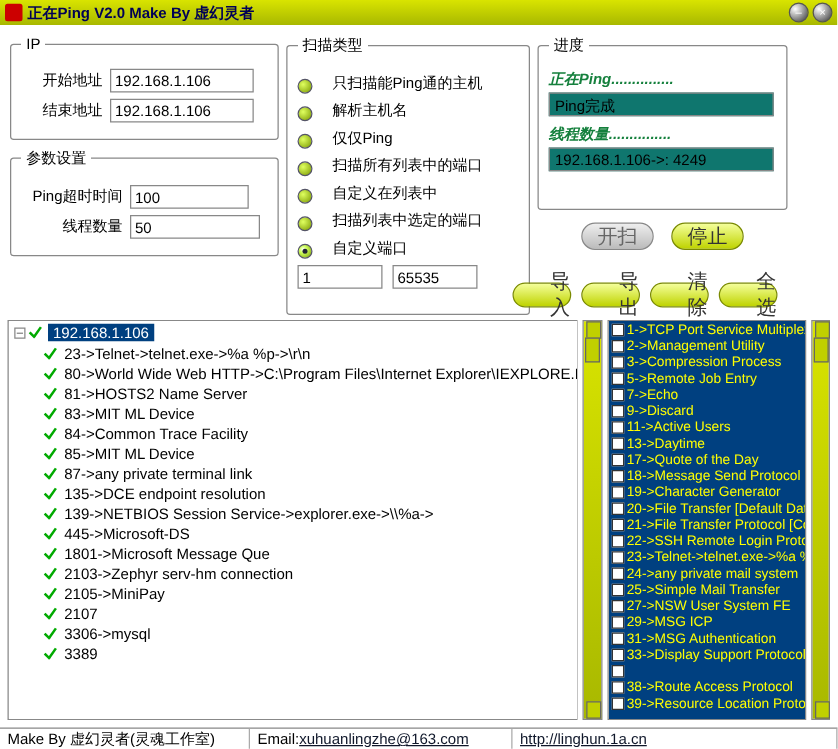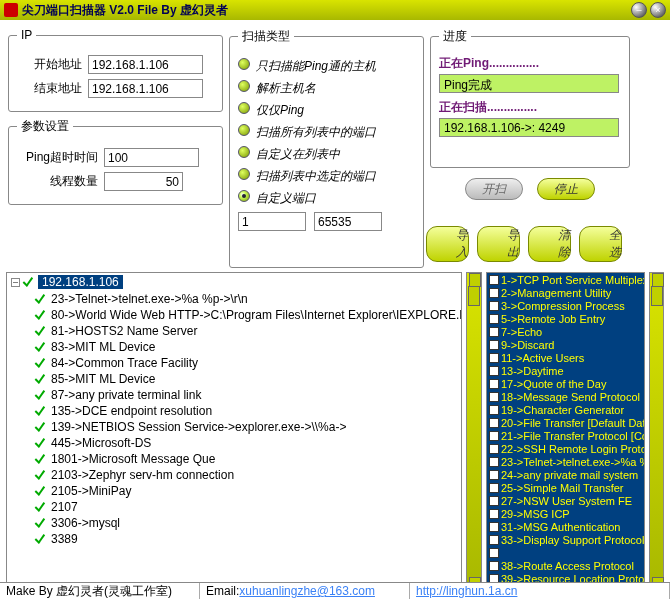--- a/index.html
+++ b/index.html
@@ -17,38 +17,38 @@
 legend { padding: 0 4px; font-size: 12px; }
 
 .col-left { width: 215px; display: flex; flex-direction: column; gap: 6px; }
 .col-mid { width: 195px; }
 .col-right { width: 200px; }
 
 .row { display: flex; align-items: center; margin: 5px 3px; gap: 6px; }
 .lbl { width: 62px; text-align: right; font-size: 12px; }
 input[type=text] { border: 1px solid #888; height: 19px; padding: 1px 3px; font-size: 12px; }
 
-.radio-row { display: flex; align-items: flex-start; margin: 5px 0; gap: 6px; font-style: italic; }
+.radio-row { display: flex; align-items: flex-end; margin: 5px 0; gap: 16px; }
 .radio { width: 12px; height: 12px; border-radius: 50%; background: radial-gradient(circle at 35% 35%, #dfff60, #7a9800); border: 1px solid #556; flex-shrink: 0; }
 .radio.sel { background: radial-gradient(circle at 35% 35%, #fff 0%, #cfff60 30%, #7a9800); position: relative; }
 .radio.sel::after { content: ""; position: absolute; top: 3px; left: 3px; width: 4px; height: 4px; border-radius: 50%; background: #223; }
 .radio-lbl { font-size: 12px; }
 
 .port-inputs { display: flex; gap: 8px; margin-top: 4px; }
 .port-inputs input { width: 68px; }
 
-.progress-lbl { color: #701a75; font-weight: bold; font-size: 12px; display: inline-block; margin: 2px 0; }
-.progress-field { width: 180px; border: 1px solid #888; height: 19px; padding: 2px 4px; background: #bef264; font-size: 12px; margin-bottom: 4px; }
+.progress-lbl { color: #15803d; font-weight: bold; font-size: 12px; display: inline-block; margin: 2px 0; font-style: italic; }
+.progress-field { width: 180px; border: 1px solid #888; height: 19px; padding: 2px 4px; background: #0f766e; font-size: 12px; margin-bottom: 4px; }
 
 .btn-row { display: flex; justify-content: center; gap: 14px; margin-top: 10px; }
-.gbtn { width: 58px; height: 22px; border: 1px solid #7a8a00; border-radius: 11px; background: linear-gradient(to bottom, #f4ff9a, #bfd300); cursor: pointer; font-size: 12px; color: #333; display: flex; align-items: center; justify-content: center; font-style: italic; }
+.gbtn { width: 58px; height: 22px; border: 1px solid #7a8a00; border-radius: 11px; background: linear-gradient(to bottom, #f4ff9a, #bfd300); cursor: pointer; font-size: 16px; color: #333; display: flex; align-items: center; justify-content: center; }
 .gbtn.grey { background: linear-gradient(to bottom, #eee, #bbb); border-color: #888; color: #666; }
 
 .toolbar-row { display: flex; gap: 8px; padding: 4px 8px 6px 0; justify-content: flex-end; }
-.toolbar-row .gbtn { width: 52px; height: 36px; padding-left: 29px; }
+.toolbar-row .gbtn { width: 52px; height: 20px; padding-left: 29px; }
 
 .lower { display: flex; gap: 4px; padding: 0 6px; }
 
 .tree-panel { width: 475px; height: 320px; border: 1px solid #888; background: #fff; overflow: auto; font-size: 12px; }
 .tree-root { padding: 2px 0 2px 4px; display: flex; align-items: center; gap: 3px; }
 .toggle { width: 9px; height: 9px; border: 1px solid #888; display: flex; align-items: center; justify-content: center; font-size: 9px; line-height: 7px; color: #333; }
 .ip-pill { background: #004080; color: #fff; padding: 0 4px; font-size: 12px; }
 .tree-item { padding: 1px 0 1px 28px; display: flex; align-items: center; gap: 4px; white-space: nowrap; height: 16px; }
 .check-ico { width: 12px; height: 12px; position: relative; flex-shrink: 0; }
 .check-ico::before { content: ""; position: absolute; left: 1px; top: 4px; width: 3px; height: 6px; border-left: 2px solid #0a0; transform: rotate(-45deg); }
@@ -59,33 +59,33 @@
 .port-chk { width: 10px; height: 10px; background: #fff; border: 1px solid #333; flex-shrink: 0; }
 
 .scroll-stub { width: 16px; background: linear-gradient(to bottom, #d9e400, #a8b800); border: 1px solid #888; position: relative; }
 .scroll-stub::before, .scroll-stub::after { content: ""; position: absolute; left: 2px; width: 10px; height: 12px; background: #c0d000; border: 1px solid #666; }
 .scroll-stub::before { top: 0; }
 .scroll-stub::after { bottom: 0; }
 .scroll-thumb { position: absolute; top: 13px; left: 1px; width: 12px; height: 20px; background: #c0d000; border: 1px solid #666; }
 
 .statusbar { position: absolute; bottom: 0; left: 0; right: 0; height: 17px; border-top: 1px solid #888; display: flex; font-size: 12px; background: #fff; margin-top: 28px; }
 .status-cell { border-right: 1px solid #aaa; padding: 1px 6px; display: flex; align-items: center; }
-.status-cell a { color: #3b82f6; text-decoration: underline; }
+.status-cell a { color: #0f172a; text-decoration: underline; }
 
 ::-webkit-scrollbar { width: 15px; }
 ::-webkit-scrollbar-track { background: linear-gradient(to bottom, #d9e400, #a8b800); }
 ::-webkit-scrollbar-thumb { background: #c0d000; border: 1px solid #666; }
 ::-webkit-scrollbar-button { background: #c0d000; border: 1px solid #666; height: 14px; }
 </style>
 </head>
 <body>
 
 <div class="titlebar">
   <div class="title-icon"></div>
-  <span class="title-text">尖刀端口扫描器 V2.0   File By 虚幻灵者</span>
+  <span class="title-text">正在Ping V2.0   Make By 虚幻灵者</span>
   <div class="title-btns">
     <div class="title-btn">–</div>
     <div class="title-btn">×</div>
   </div>
 </div>
 
 <div class="main-area">
   <div class="col-left">
     <fieldset>
       <legend>IP</legend>
@@ -100,21 +100,21 @@
     </fieldset>
 
     <fieldset>
       <legend>参数设置</legend>
       <div class="row">
         <span class="lbl" style="width:78px">Ping超时时间</span>
         <input type="text" style="width: 95px;" value="100">
       </div>
       <div class="row">
         <span class="lbl" style="width:78px">线程数量</span>
-        <input type="text" style="width: 79px; text-align: right;" value="50">
+        <input type="text" style="width: 104px;" value="50">
       </div>
     </fieldset>
   </div>
 
   <div class="col-mid">
     <fieldset style="height:100%">
       <legend>扫描类型</legend>
       <div id="scan-options">
           <div class="radio-row">
             <div class="radio"></div>
@@ -150,21 +150,21 @@
         <input type="text" value="65535" style="">
       </div>
     </fieldset>
   </div>
 
   <div class="col-right">
     <fieldset style="height:140px">
       <legend>进度</legend>
       <span class="progress-lbl">正在Ping...............</span>
       <div class="progress-field">Ping完成</div>
-      <span class="progress-lbl">正在扫描...............</span>
+      <span class="progress-lbl">线程数量...............</span>
       <div class="progress-field">192.168.1.106-&gt;: 4249</div>
     </fieldset>
     <div class="btn-row">
       <div class="gbtn grey">开扫</div>
       <div class="gbtn">停止</div>
     </div>
     <div class="toolbar-row" style="margin-top:22px">
       <div class="gbtn">导入</div>
       <div class="gbtn">导出</div>
       <div class="gbtn">清除</div>

